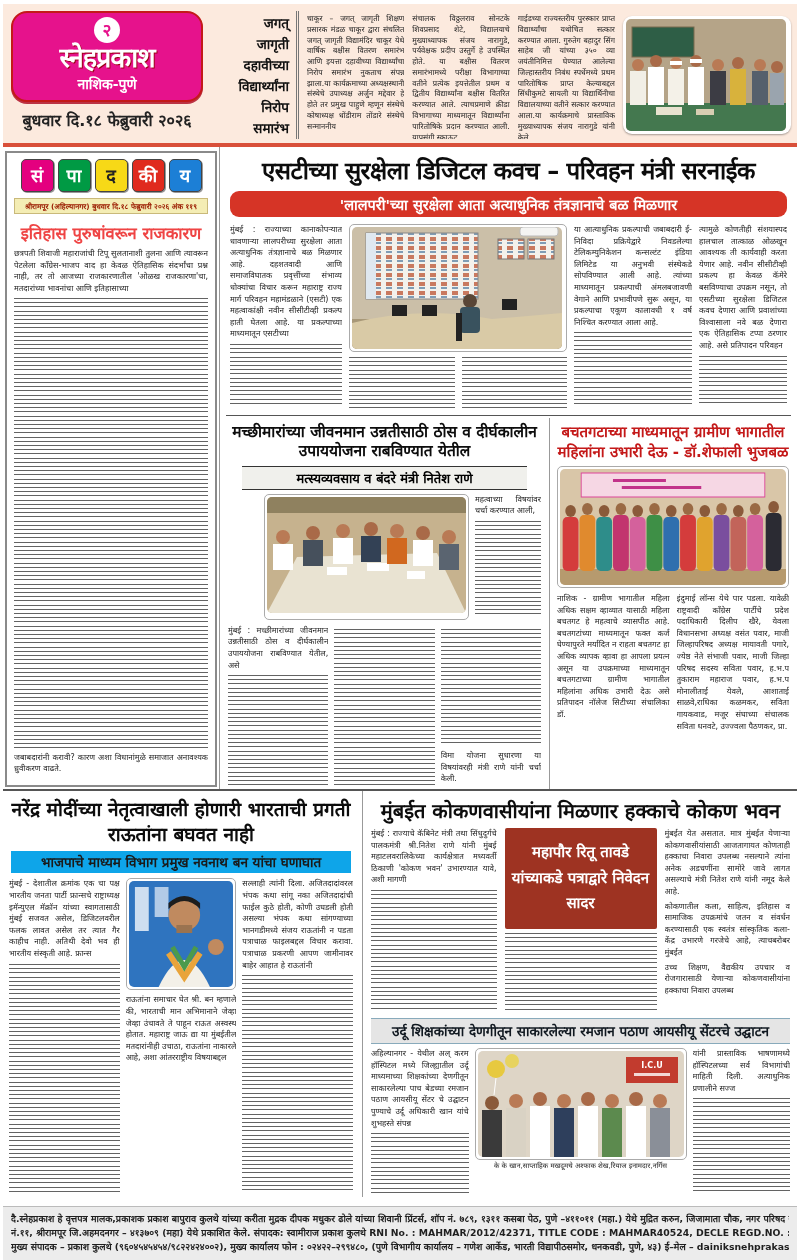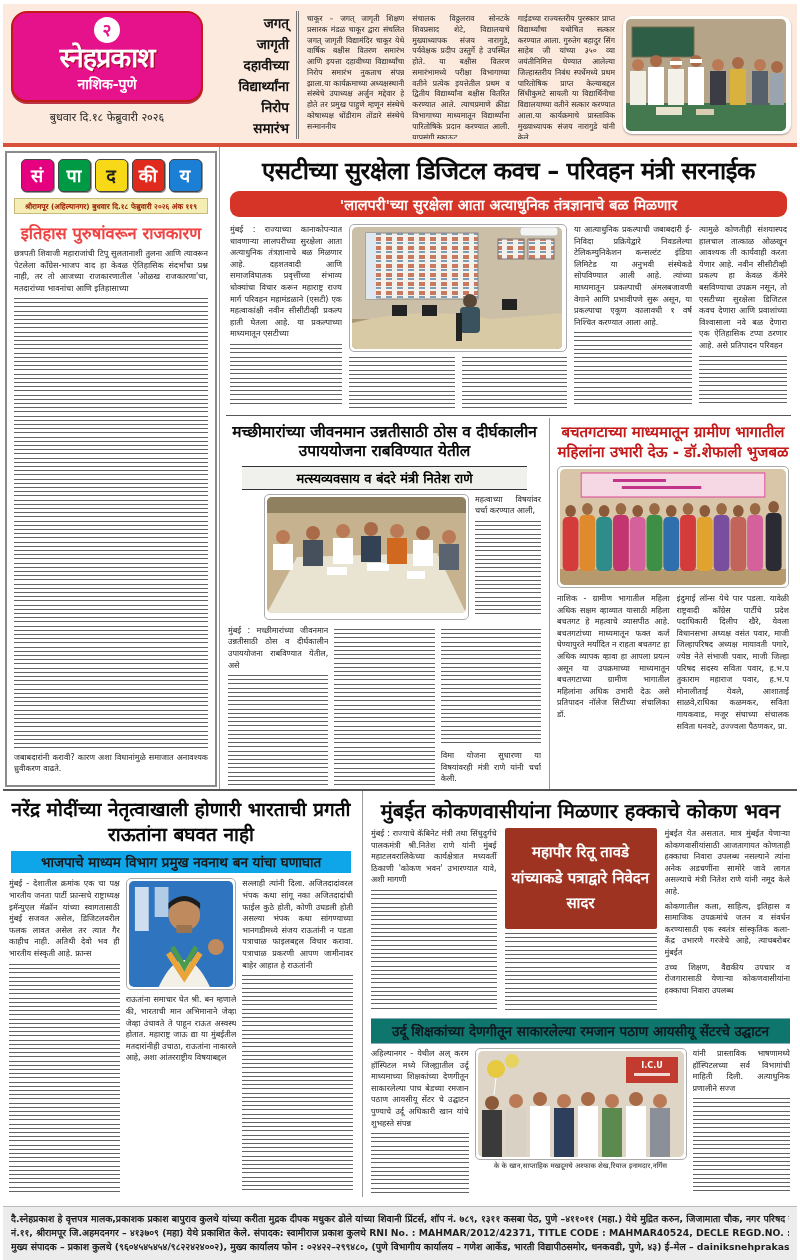--- a/index.html
+++ b/index.html
@@ -7,21 +7,21 @@
   body { font-family:"DejaVu Sans", sans-serif; }
   .page { width:800px; height:1260px; margin:0 auto; background:#fff; display:flex; flex-direction:column; overflow:hidden; position:relative; padding:4px 3px 0 3px; }
 
   
   .masthead { height:143px; background:#fceade; border-bottom:4px solid #d9503a; display:flex; gap:8px; padding:7px 6px 4px 8px; }
   .logo-wrap { width:192px; flex:none; text-align:center; }
   .logo-badge { background:#e6128c; border:2px solid #c41919; border-radius:16px; padding:3px 4px 7px 4px; box-shadow:0 2px 0 #b34; }
   .page-circle { width:26px; height:26px; border-radius:50%; background:#fff; color:#e6128c; font-weight:bold; font-size:17px; line-height:26px; margin:1px auto 0; }
   .logo-title { color:#fff; font-size:27px; font-weight:bold; letter-spacing:-1px; text-shadow:1px 1px 0 #901; line-height:1.1; }
   .logo-sub { color:#fff; font-size:14px; font-weight:bold; margin-top:1px; }
-  .date-line { font-size:11px; font-weight:normal; color:#222; margin-top:7px; }
+  .date-line { font-size:16px; font-weight:bold; color:#222; margin-top:7px; }
   .brief-head { width:88px; flex:none; text-align:right; font-weight:bold; font-size:13.5px; line-height:1.55; white-space:pre-line; border-right:3px double #777; padding:2px 7px 0 0; color:#111; }
   .brief-col { flex:1; font-size:7.6px; line-height:1.42; text-align:justify; color:#222; overflow:hidden; padding-top:3px; }
   .brief-photo { width:168px; flex:none; align-self:flex-start; margin-top:5px; background:#fff; border-radius:9px; padding:3px; box-shadow:0 1px 2px rgba(0,0,0,.35); }
   .brief-photo svg, .photo svg { display:block; border-radius:5px; }
 
   
   .main { height:642px; display:flex; }
   .editorial { width:212px; flex:none; border:2px solid #8a8a8a; margin:4px 2px 2px 2px; padding:6px 7px; display:flex; flex-direction:column; overflow:hidden; }
   .ed-letters { display:flex; gap:4px; justify-content:center; }
   .ed-letter { width:33px; height:33px; border-radius:5px; border:1px solid #444; color:#fff; font-size:18px; font-weight:bold; text-align:center; line-height:32px; box-shadow:1px 1px 0 #999; }
@@ -63,21 +63,21 @@
   .modi-headline { font-size:19px; font-weight:bold; text-align:center; color:#0c0c0c; line-height:1.3; }
   .modi-subbar { margin:5px 2px; background:#0ea5e9; font-size:13.5px; font-weight:bold; text-align:center; padding:2px; color:#1a1a1a; }
   .modi-cols { display:flex; gap:6px; flex:1; overflow:hidden; }
   .modi-cols > div { flex:1; }
   .rb-sec { flex:1; display:flex; flex-direction:column; padding:4px 7px 0 8px; overflow:hidden; }
   .konkan-headline { font-size:20px; font-weight:bold; text-align:center; color:#0c0c0c; white-space:nowrap; overflow:hidden; padding:2px 0 4px; }
   .konkan-row { display:flex; gap:8px; height:186px; }
   .konkan-row .kc { flex:1; }
   .notice-box { width:152px; flex:none; display:flex; flex-direction:column; }
   .notice-inner { background:#9e3322; color:#fff; font-size:15px; font-weight:bold; text-align:center; line-height:1.7; padding:12px 6px; border-radius:2px; }
-  .urdu-bar { margin-top:4px; background:#0f766e; border-top:1px solid #8ab; border-bottom:1px solid #8ab; font-size:13.5px; font-weight:bold; text-align:center; padding:3px 10px; white-space:nowrap; overflow:hidden; color:#101820; }
+  .urdu-bar { margin-top:4px; background:#e5e5e5; border-top:1px solid #8ab; border-bottom:1px solid #8ab; font-size:13.5px; font-weight:bold; text-align:center; padding:3px 10px; white-space:nowrap; overflow:hidden; color:#101820; }
   .urdu-row { display:flex; gap:6px; flex:1; margin-top:4px; overflow:hidden; }
   .urdu-photo-wrap { width:212px; flex:none; }
   .photo-caption { font-size:7px; text-align:center; color:#222; margin-top:2px; line-height:1.3; }
 
   
   .imprint { margin-top:auto; background:#ececec; border-top:1px solid #bbb; padding:5px 8px 6px; text-align:center; }
   .imprint div { font-size:9.3px; font-weight:bold; color:#1f1f1f; line-height:1.5; white-space:nowrap; overflow:hidden; }
 </style>
 </head>
 <body>

